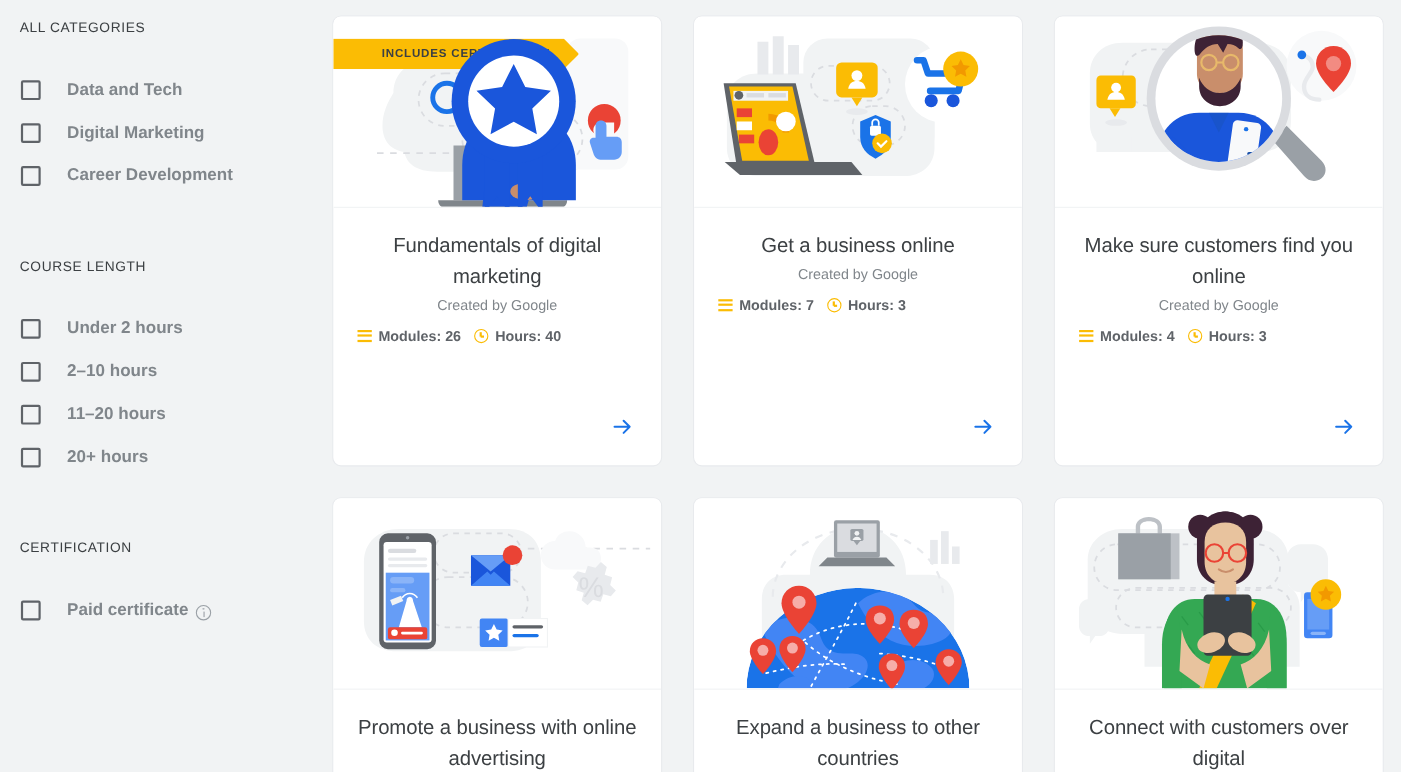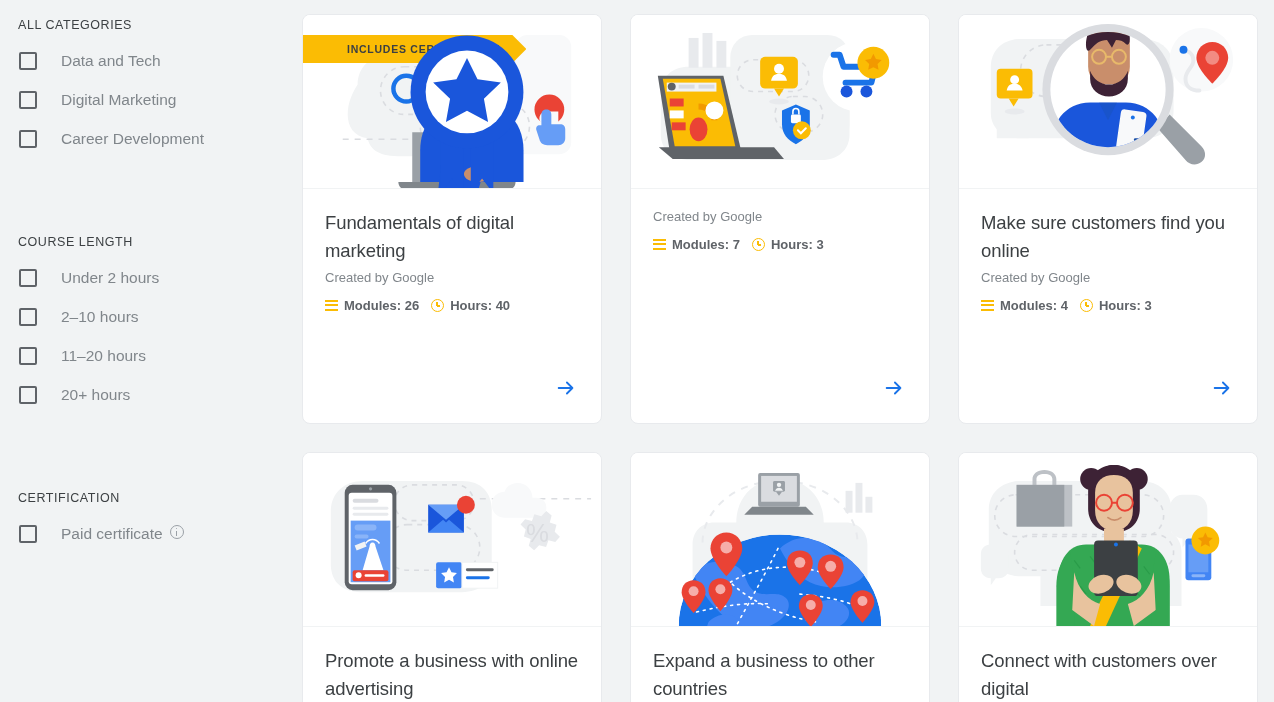--- a/index.html
+++ b/index.html
@@ -21,23 +21,24 @@
   .filter-group { margin-bottom: 0; }
   .group-title {
     font-size: 12.5px;
     letter-spacing: 0.55px;
     color: #3c4043;
     font-weight: 400;
     padding-top: 8px;
   }
   .opt-list { margin-top: 20px; }
   .option {
-    display: flex; align-items: flex-start;
+    display: flex; align-items: flex-end;
     height: 39px;
     cursor: pointer;
+    font-weight: bold;
   }
   .cbox {
     width: 18px; height: 18px;
     border: 2px solid #5f6368;
     border-radius: 2px;
     background: transparent;
     flex: 0 0 18px;
     margin-left: 1px;
   }
   .opt-label {
@@ -117,21 +118,21 @@
   .badge-medal {
     position: absolute;
     left: 15px; top: 13px;
     width: 38px; height: 46px;
     z-index: 7;
   }
 
   .body {
     padding: 20px 22px 0 22px;
     flex: 1;
-    display: flex; flex-direction: column;
+    display: flex; flex-direction: column; text-align: center;
   }
   .c-title {
     font-size: 18.5px;
     line-height: 28px;
     color: #3c4043;
     font-weight: 400;
     letter-spacing: -0.1px;
     margin-bottom: 5px;
   }
   .c-author {
@@ -343,20 +344,21 @@
             <path d="M168 116l3 3 5-5" stroke="#fff" stroke-width="2" fill="none" stroke-linecap="round"></path>
             <circle cx="228" cy="62" r="35" fill="#fff"></circle>
             <path d="M204 40h6l4 12h32l-4 16h-26" stroke="#1a73e8" stroke-width="6" fill="none" stroke-linecap="round" stroke-linejoin="round"></path>
             <circle cx="217" cy="77" r="6" fill="#1a56db"></circle>
             <circle cx="237" cy="77" r="6" fill="#1a56db"></circle>
             <circle cx="244" cy="48" r="16" fill="#fbbc04"></circle>
             <path d="M244 39l2.6 5.3 5.8.9-4.2 4.1 1 5.8-5.2-2.7-5.2 2.7 1-5.8-4.2-4.1 5.8-.9z" fill="#f29900"></path>
           </svg>
         </div>
         <div class="body">
+          <div class="c-title">Get a business online</div>
           <div class="c-author">Created by Google</div>
           <div class="c-meta">
             <span class="meta-item">
               <span class="ic-modules"></span>
               <span>Modules: 7</span>
             </span>
             <span class="meta-item">
               <span class="ic-clock"></span>
               <span>Hours: 3</span>
             </span>

